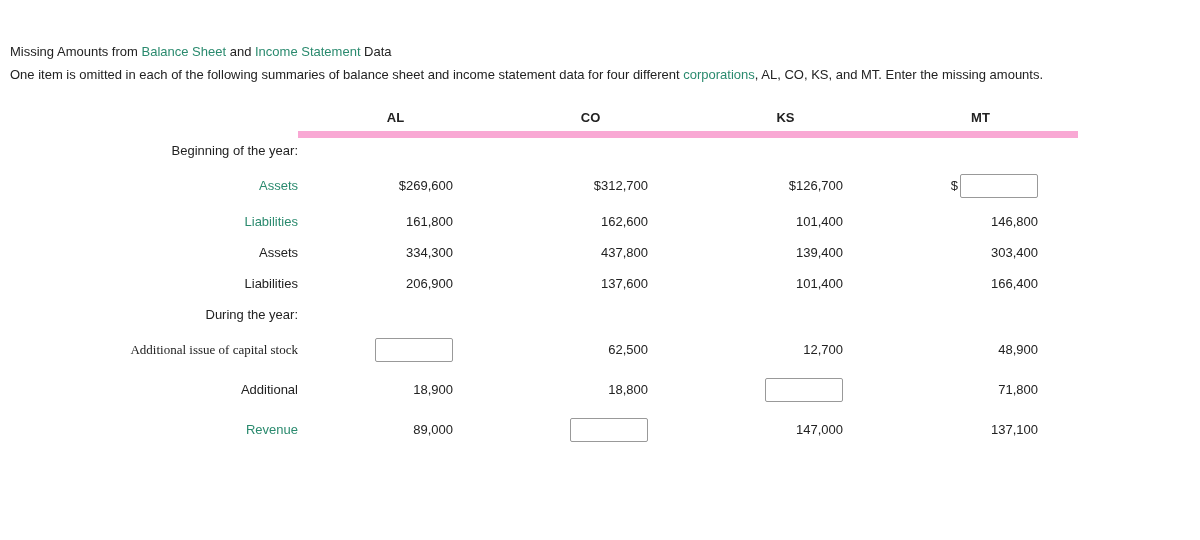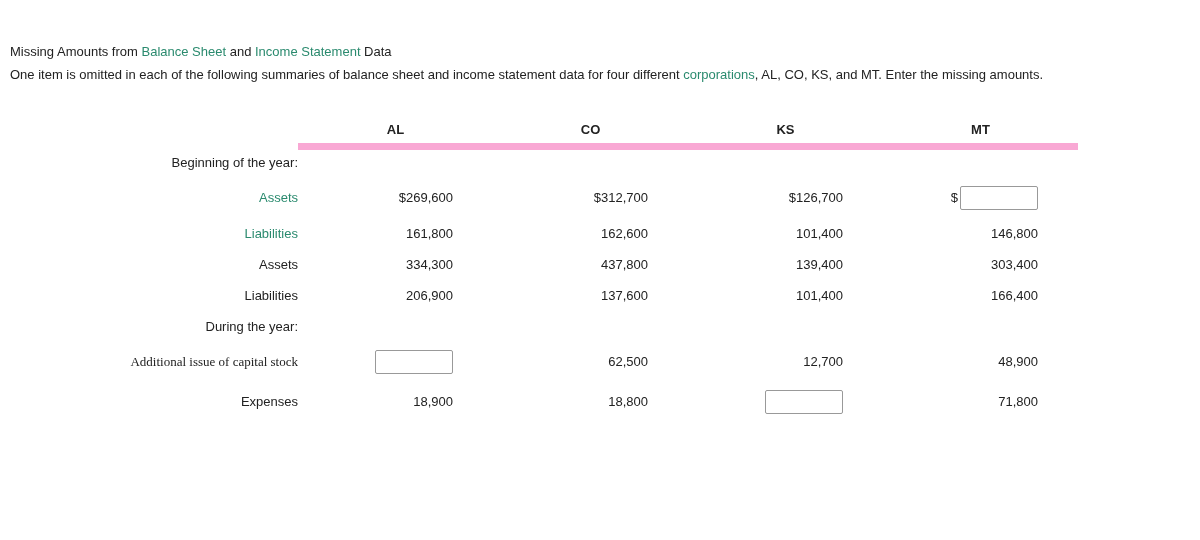--- a/index.html
+++ b/index.html
@@ -4,21 +4,21 @@
 <style>
   body {
     font-family: Verdana, Arial, sans-serif;
     font-size: 13px;
     color: #222;
     margin: 0;
     padding: 8px 10px;
     background: #fff;
   }
   .title { margin-bottom: 8px; margin-top: 36px; }
-  .intro { margin-bottom: 30px; }
+  .intro { margin-bottom: 18px; }
   .link { color: #2a8a6e; }
   table {
     border-collapse: collapse;
   }
   th {
     font-weight: bold;
     text-align: center;
     padding: 10px 0 6px 0;
     border-bottom: 7px solid #f9a8d4;
   }
@@ -120,23 +120,30 @@
 
   <tr>
     <td class="labelcol-td"><span class="row-label" style="display:inline-block;max-width:190px;font-family:Liberation Serif, serif;">Additional issue of capital stock</span></td>
     <td class="valcell"><input type="text" style=""></td>
     <td class="valcell">62,500</td>
     <td class="valcell">12,700</td>
     <td class="valcell">48,900</td>
   </tr>
 
   <tr>
-    <td class="labelcol-td"><span class="row-label">Expenses</span></td>
+    <td class="labelcol-td"><span class="row-label">Additional</span></td>
     <td class="valcell">18,900</td>
     <td class="valcell">18,800</td>
     <td class="valcell"><input type="text" style=""></td>
     <td class="valcell">71,800</td>
   </tr>
 
+  <tr>
+    <td class="labelcol-td"><span class="row-label link">Revenue</span></td>
+    <td class="valcell">89,000</td>
+    <td class="valcell"><input type="text" style=""></td>
+    <td class="valcell">147,000</td>
+    <td class="valcell">137,100</td>
+  </tr>
 
 
 </tbody>
   </table>
 
 </body></html>

